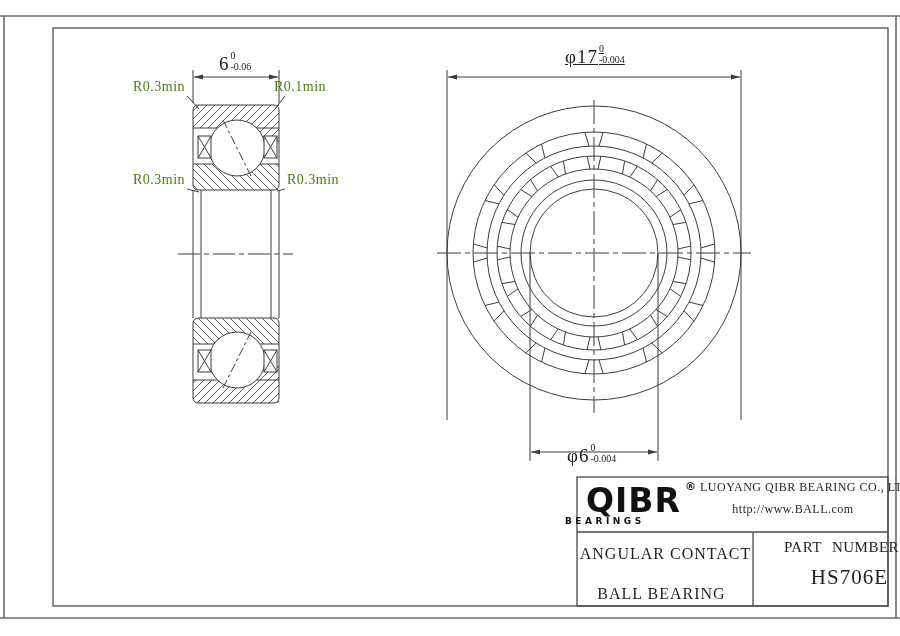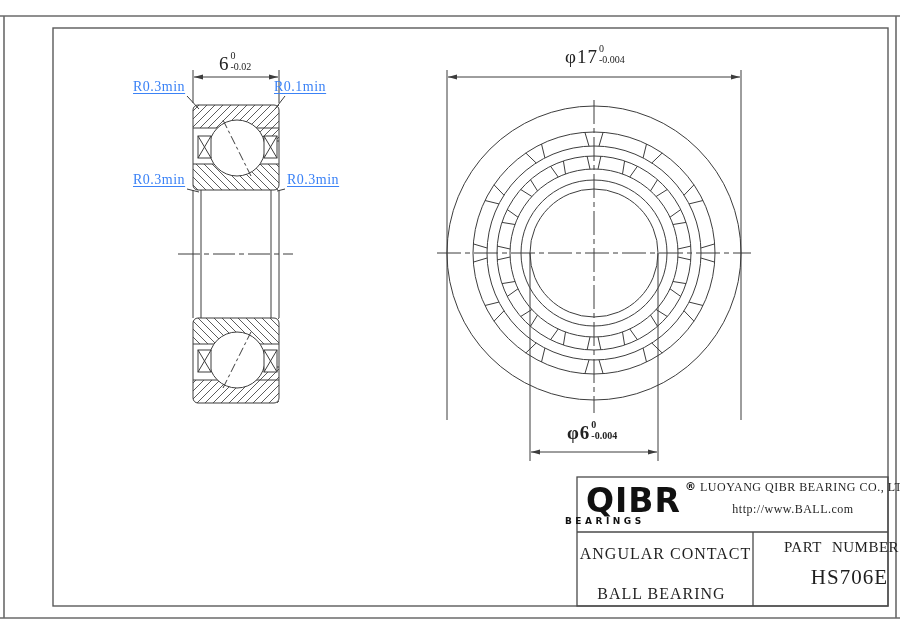--- a/index.html
+++ b/index.html
@@ -6,21 +6,21 @@
   .page{position:relative;width:900px;height:636px;background:#fff;overflow:hidden;
         font-family:"Liberation Serif",serif;color:#1f1f1f;}
   svg.linework{position:absolute;left:0;top:0;}
   .txt{position:absolute;white-space:nowrap;}
   
   .dim{position:absolute;display:flex;align-items:flex-start;color:#222;}
   .dim .main{font-size:19px;line-height:1;letter-spacing:1px;}
   .dim .tols{display:flex;flex-direction:column;font-size:10px;line-height:1.1;margin-top:-4px;margin-left:1px;}
   
   .rlabel{position:absolute;font-size:14px;letter-spacing:.5px;
-          text-decoration:underline;text-underline-offset:2px;color:#3b82f6;}
+          text-underline-offset:2px;color:#4d7c0f;}
   
   .brand{position:absolute;font-family:"DejaVu Sans",sans-serif;font-weight:900;
          font-size:33px;letter-spacing:1px;color:#111;line-height:1;}
   .brand-reg{position:absolute;font-family:"DejaVu Sans",sans-serif;font-weight:700;
          font-size:11px;color:#111;}
   .brand-sub{position:absolute;font-family:"DejaVu Sans",sans-serif;font-weight:700;
          font-size:9px;letter-spacing:3.5px;color:#111;}
   .tb-company{position:absolute;left:700px;top:480px;width:186px;text-align:center;
          font-size:12px;letter-spacing:.5px;}
   .tb-web{position:absolute;left:700px;top:502px;width:186px;text-align:center;
@@ -153,33 +153,33 @@
     <rect x="577" y="477" width="311" height="129"></rect>
     <line x1="577" y1="532" x2="888" y2="532"></line>
     <line x1="753" y1="532" x2="753" y2="606"></line>
   </g>
 </svg>
 
 <div class="dim" style="left:219px;top:54px;">
   <span class="main">6</span>
   <span class="tols">
     <span>0</span>
-    <span>-0.02</span>
+    <span>-0.06</span>
   </span>
 </div>
 
-<div class="dim" style="left:565px;top:47px;">
+<div class="dim" style="left:565px;top:47px;text-decoration:underline;">
   <span class="main">φ17</span>
   <span class="tols">
     <span>0</span>
     <span>-0.004</span>
   </span>
 </div>
 
-<div class="dim" style="left:567px;top:423px;font-weight:bold;">
+<div class="dim" style="left:567px;top:446px;">
   <span class="main">φ6</span>
   <span class="tols">
     <span>0</span>
     <span>-0.004</span>
   </span>
 </div>
 
 <div class="rlabel" style="left:133px;top:79px;">R0.3min</div>
 <div class="rlabel" style="left:274px;top:79px;">R0.1min</div>
 <div class="rlabel" style="left:133px;top:172px;">R0.3min</div>

